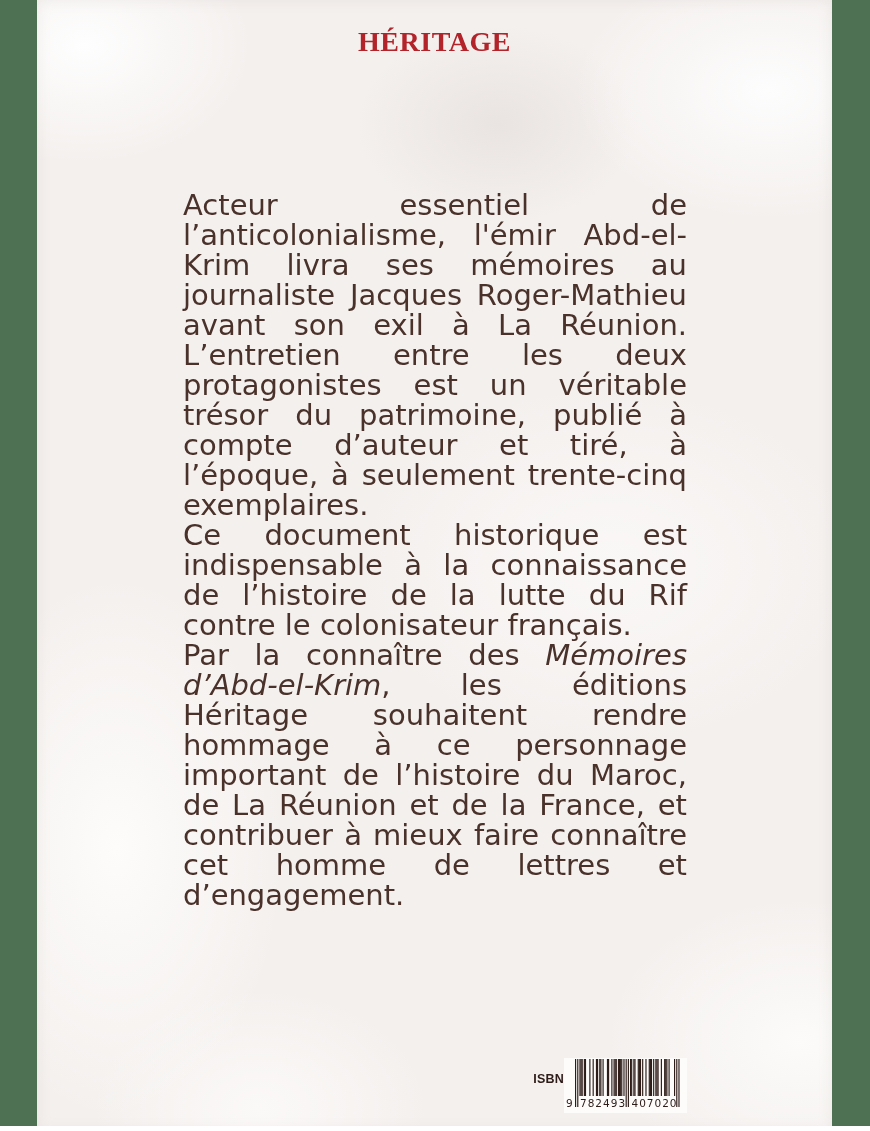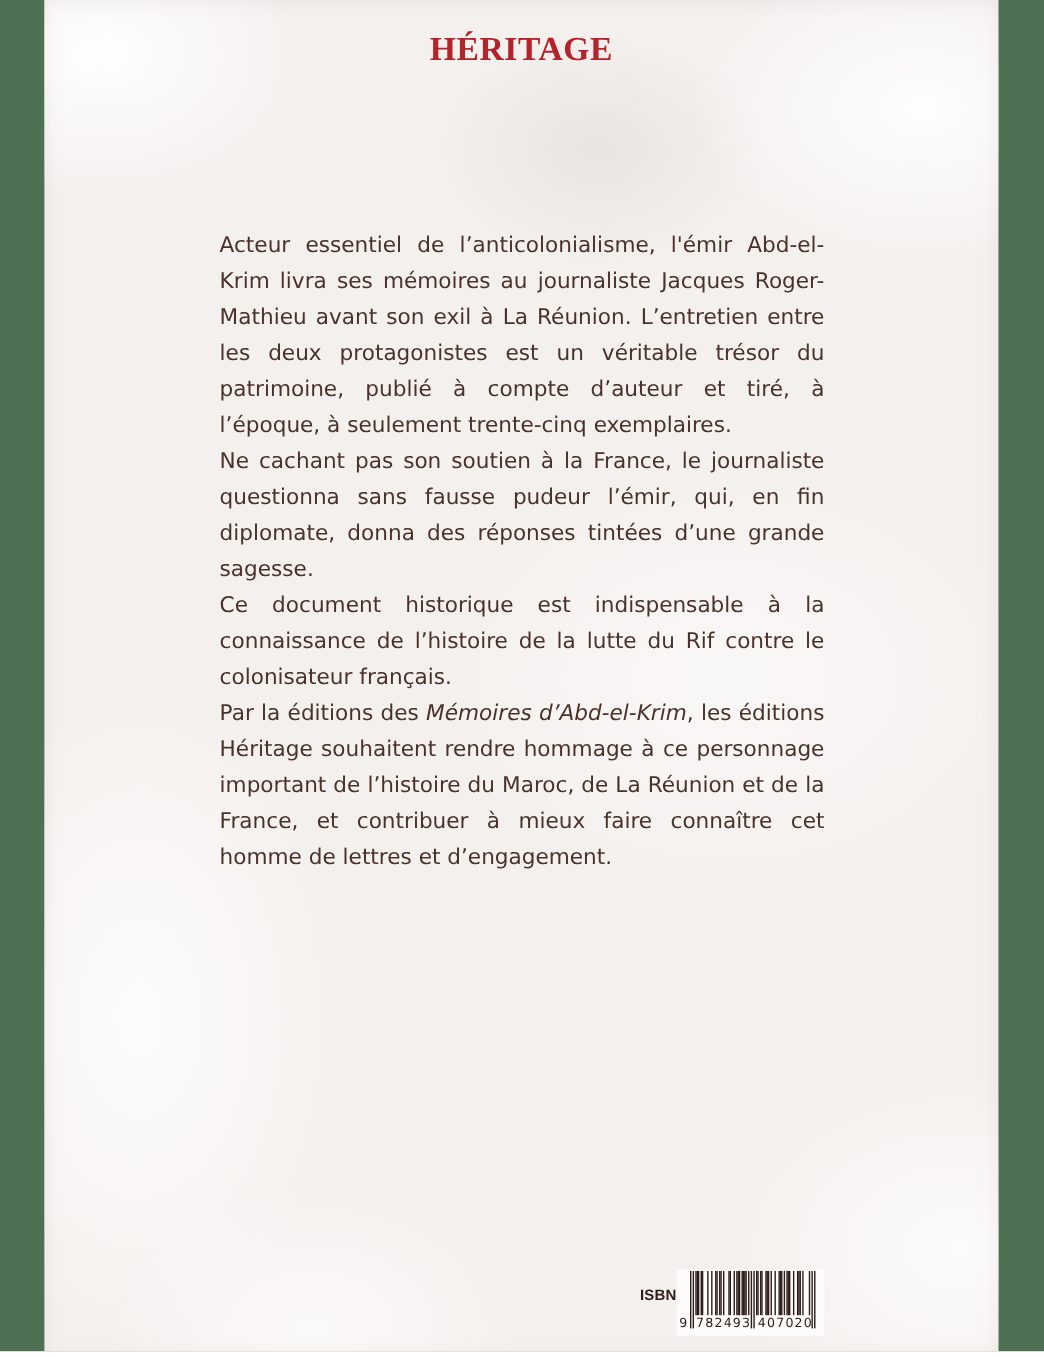--- a/index.html
+++ b/index.html
@@ -33,21 +33,21 @@
     font-family:"Liberation Serif",serif;font-weight:bold;
     font-size:28px;letter-spacing:0.5px;line-height:1.05;
   }
   .logo-sub{
     font-family:"Liberation Serif",serif;font-weight:bold;
     font-size:11px;letter-spacing:4.5px;text-indent:4.5px;line-height:1.1;
   }
   
   .body-text{
     position:absolute;left:146px;top:190px;width:504px;
-    font-size:18px;line-height:30px;text-align:justify;
+    font-size:29px;line-height:30px;text-align:justify;
   }
   .body-text p{margin:0;}
   .body-text em{}
   
   .price-block{
     position:absolute;top:1028px;right:154px;text-align:right;
     font-family:"Liberation Sans",sans-serif;font-weight:bold;
   }
   .price{font-size:10px;line-height:15px;margin-top:29px;}
   .isbn{font-size:12.5px;line-height:15px;letter-spacing:0.2px;}
@@ -71,23 +71,22 @@
 
 <div class="page" style="background: rgb(77, 113, 82);">
   <div class="cover" style="background-color: rgb(244, 240, 238);">
 
     <div class="logo" style="color: rgb(179, 35, 42);">
       <div class="logo-name">HÉRITAGE</div>
     </div>
 
     <div class="body-text" style="color: rgb(74, 50, 43);">
         <p><span>Acteur essentiel de l’anticolonialisme, l'émir Abd-el-Krim livra ses mémoires au journaliste Jacques Roger-Mathieu avant son exil à La Réunion. L’entretien entre les deux protagonistes est un véritable trésor du patrimoine, publié à compte d’auteur et tiré, à l’époque, à seulement trente-cinq exemplaires.</span></p>
-        <p><span>Ne cachant pas son soutien à la France, le journaliste questionna sans fausse pudeur l’émir, qui, en fin diplomate, donna des réponses tintées d’une grande sagesse.</span></p>
         <p><span>Ce document historique est indispensable à la connaissance de l’histoire de la lutte du Rif contre le colonisateur français.</span></p>
-        <p><span>Par la éditions des </span><em>Mémoires d’Abd-el-Krim</em><span>, les éditions Héritage souhaitent rendre hommage à ce personnage important de l’histoire du Maroc, de La Réunion et de la France, et contribuer à mieux faire connaître cet homme de lettres et d’engagement.</span></p>
+        <p><span>Par la connaître des </span><em>Mémoires d’Abd-el-Krim</em><span>, les éditions Héritage souhaitent rendre hommage à ce personnage important de l’histoire du Maroc, de La Réunion et de la France, et contribuer à mieux faire connaître cet homme de lettres et d’engagement.</span></p>
       </div>
 
     <div class="price-block" style="color: rgb(45, 28, 24);">
       <div class="price">Prix 18€</div>
       <div class="isbn">ISBN 978-2-678685-45-3</div>
     </div>
 
     <div class="barcode" style="color: rgb(45, 28, 24);">
       <svg id="barcode-svg" xmlns="http://www.w3.org/2000/svg" viewBox="0 0 115 49">
           <g fill="#2d1c18">

